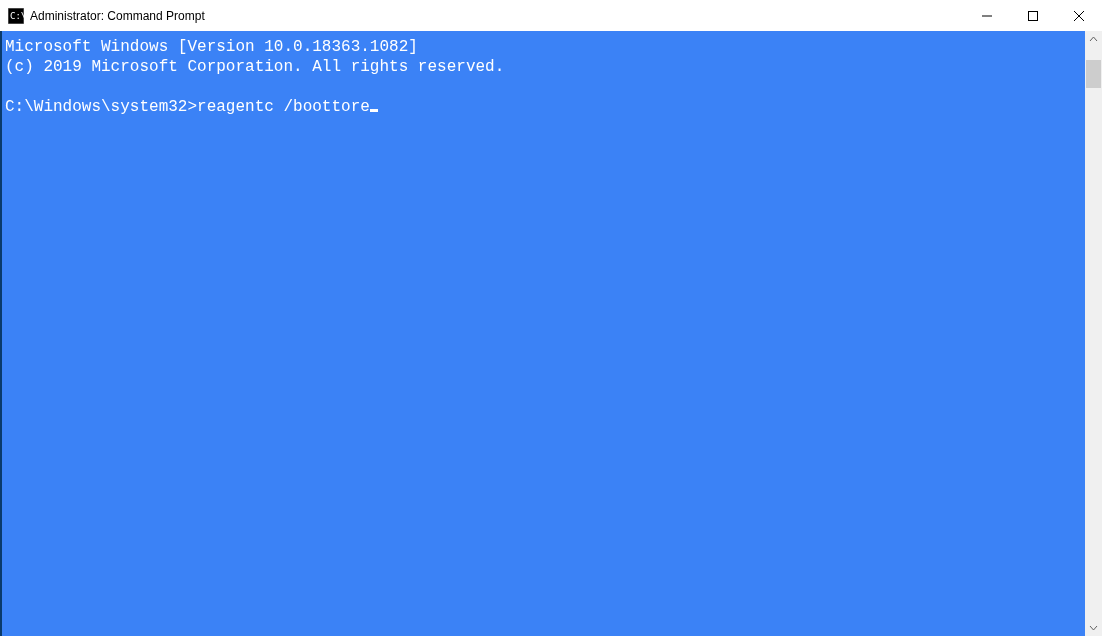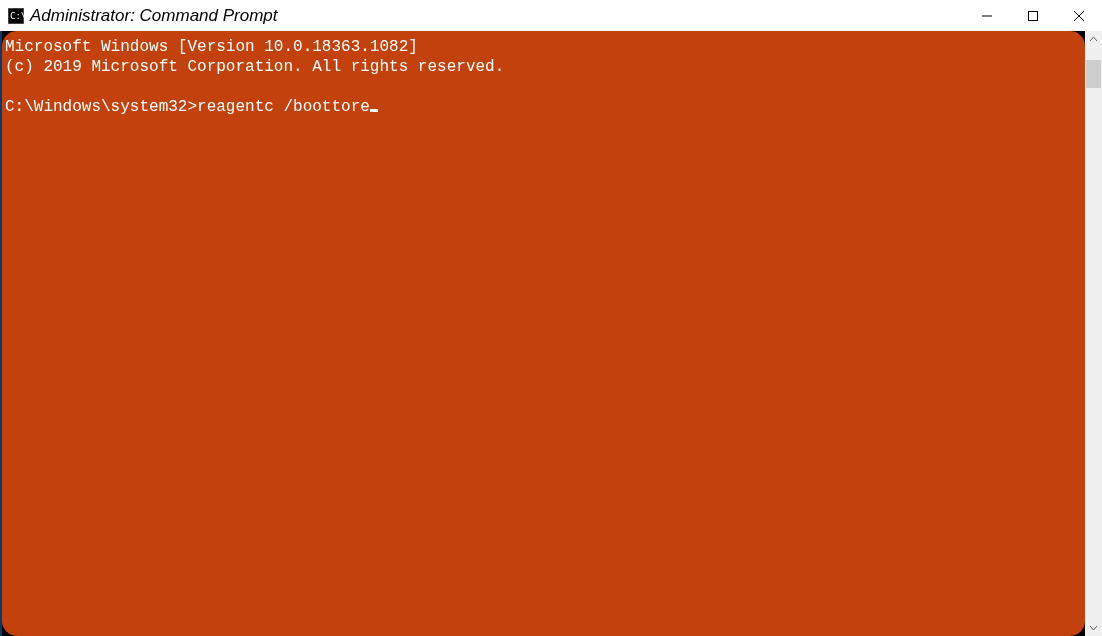--- a/index.html
+++ b/index.html
@@ -22,24 +22,23 @@
     }
     .titlebar-icon {
       width: 16px;
       height: 16px;
       margin-right: 6px;
       display: inline-flex;
       align-items: center;
       justify-content: center;
     }
     .titlebar-title {
-      font-size: 17px;
+      font-size: 12px;
       color: #000;
       flex: 0 0 auto;
-      font-style: italic;
     }
     .titlebar-spacer { flex: 1 1 auto; }
     .win-controls { display: flex; height: 100%; }
     .win-btn {
       width: 46px;
       display: flex;
       align-items: center;
       justify-content: center;
       font-size: 10px;
       color: #000;
@@ -51,29 +50,28 @@
       display: flex;
       background: #000;
       position: relative;
     }
     .left-edge {
       width: 2px;
       background: #0a3a6b;
     }
     .console {
       flex: 1 1 auto;
-      background: #c2410c;
+      background: #3b82f6;
       color: #fff;
       font-family: Consolas, "Courier New", monospace;
       font-size: 16px;
       line-height: 20px;
       padding: 6px 0 12px 3px;
       white-space: pre;
       overflow: hidden;
-      border-radius: 15px;
     }
     .scrollbar {
       width: 17px;
       background: #f0f0f0;
       display: flex;
       flex-direction: column;
       align-items: center;
     }
     .sb-arrow {
       width: 17px;

